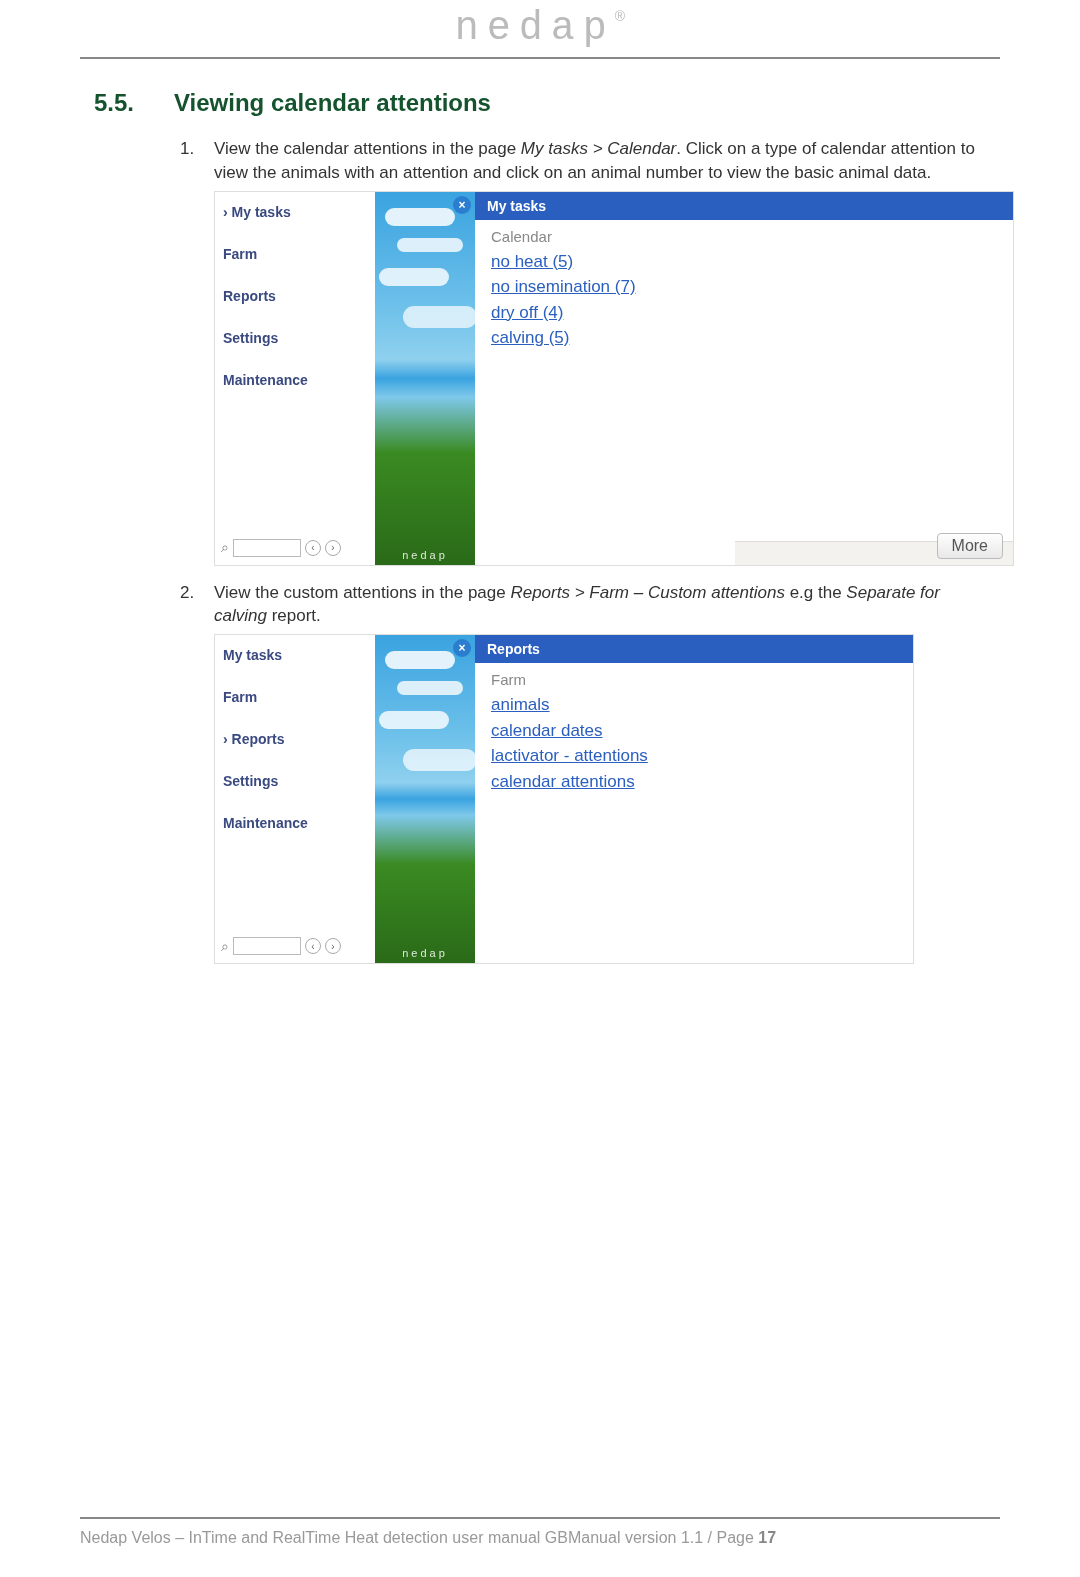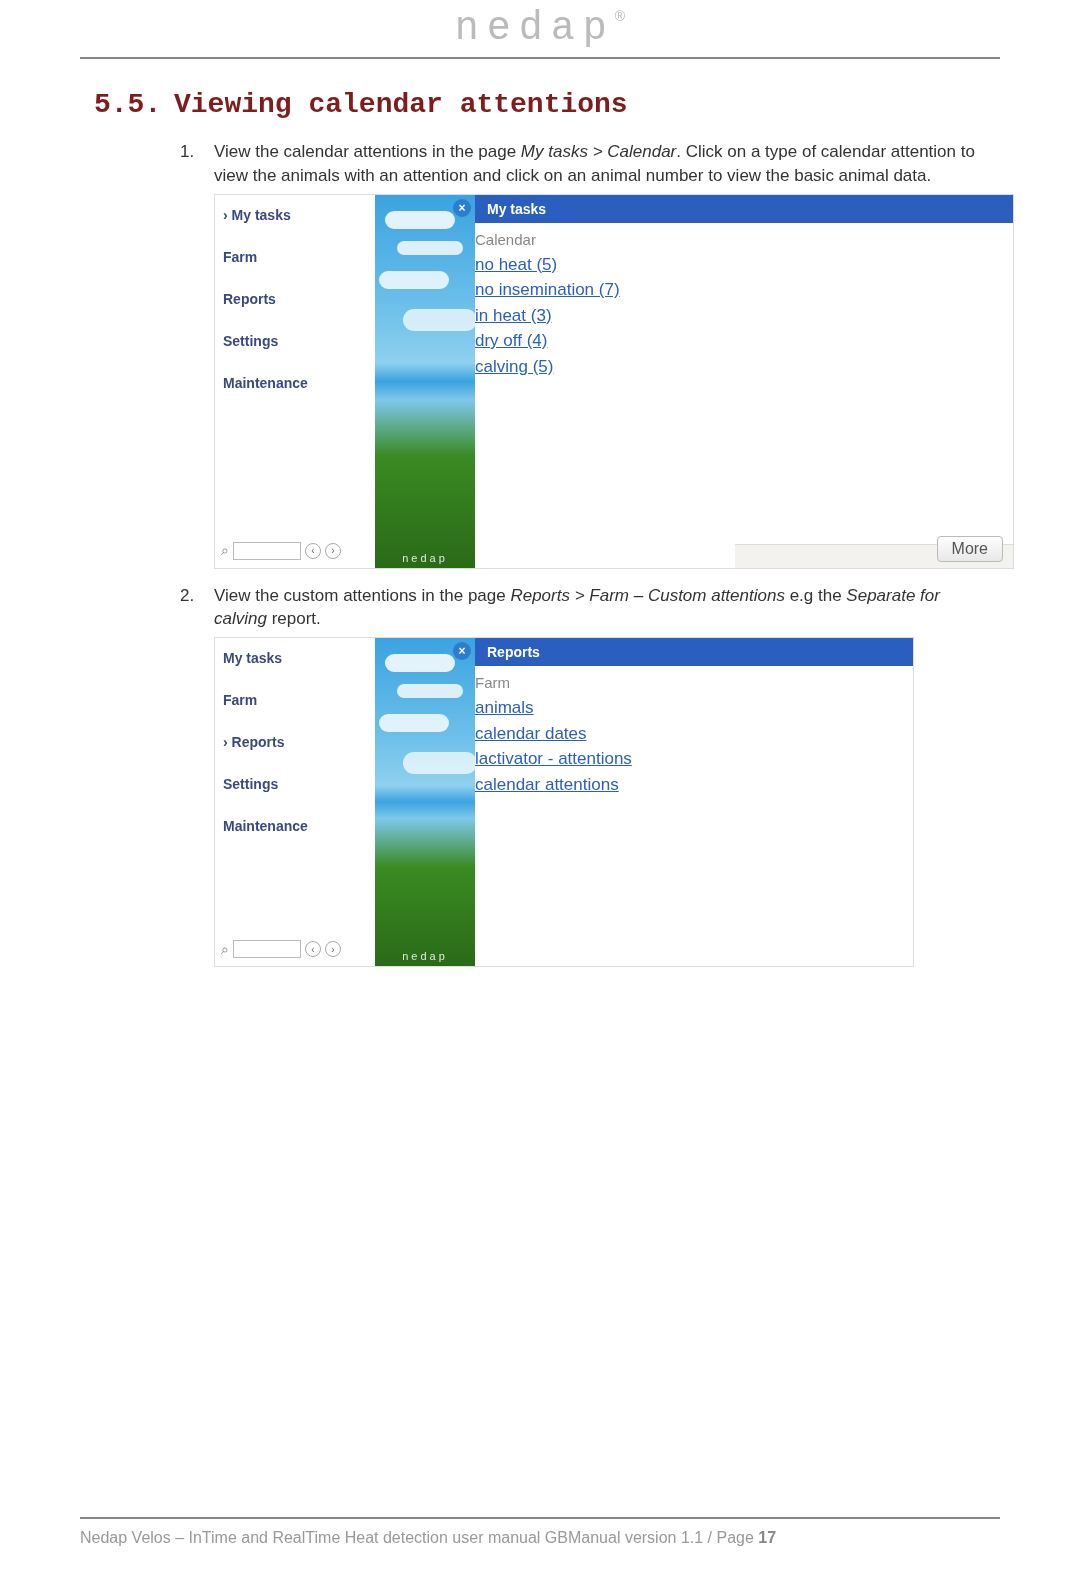--- a/index.html
+++ b/index.html
@@ -38,24 +38,23 @@
     border: none;
     border-top: 2px solid #888;
     margin: 6px 80px 0 80px;
   }
   .content {
     padding: 30px 94px 0 94px;
   }
   .section-heading {
     display: flex;
     font-weight: bold;
-    font-size: 28px;
-    color: #7f1d1d;
+    font-size: 24px;
+    color: #14532d;
     margin-bottom: 20px;
-    font-family: Liberation Mono, monospace;
   }
   .section-num {
     width: 80px;
   }
   .step-list {
     margin-left: 86px;
   }
   .step {
     display: flex;
     font-size: 17px;
@@ -171,21 +170,21 @@
     position: relative;
   }
   .main-header {
     background: #2a5fbf;
     color: #fff;
     font-weight: bold;
     font-size: 14px;
     padding: 6px 12px;
   }
   .main-body {
-    padding: 8px 0;
+    padding: 8px 16px;
   }
   .group-title {
     color: #888;
     font-size: 15px;
     margin-bottom: 4px;
   }
   .link-item {
     color: #2a5fbf;
     font-size: 17px;
     text-decoration: underline;
@@ -289,21 +288,20 @@
       <div class="sky-col">
         <div class="close-badge">×</div>
         <div class="brand-strip">nedap</div>
       </div>
       <div class="main-col">
         <div class="main-header">My tasks</div>
         <div class="main-body">
           <div class="group-title">Calendar</div>
           <a class="link-item">no heat (5)</a>
           <a class="link-item">no insemination (7)</a>
-          <a class="link-item">in heat (3)</a>
           <a class="link-item">dry off (4)</a>
           <a class="link-item">calving (5)</a>
         </div>
         <div class="bottom-strip"></div>
         <button class="more-btn">More</button>
       </div>
     </div>
   </div>
 
   <div class="step-list">

